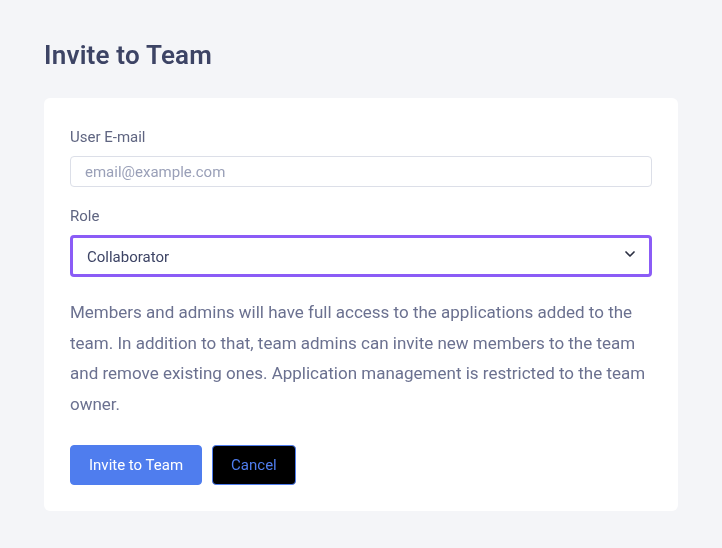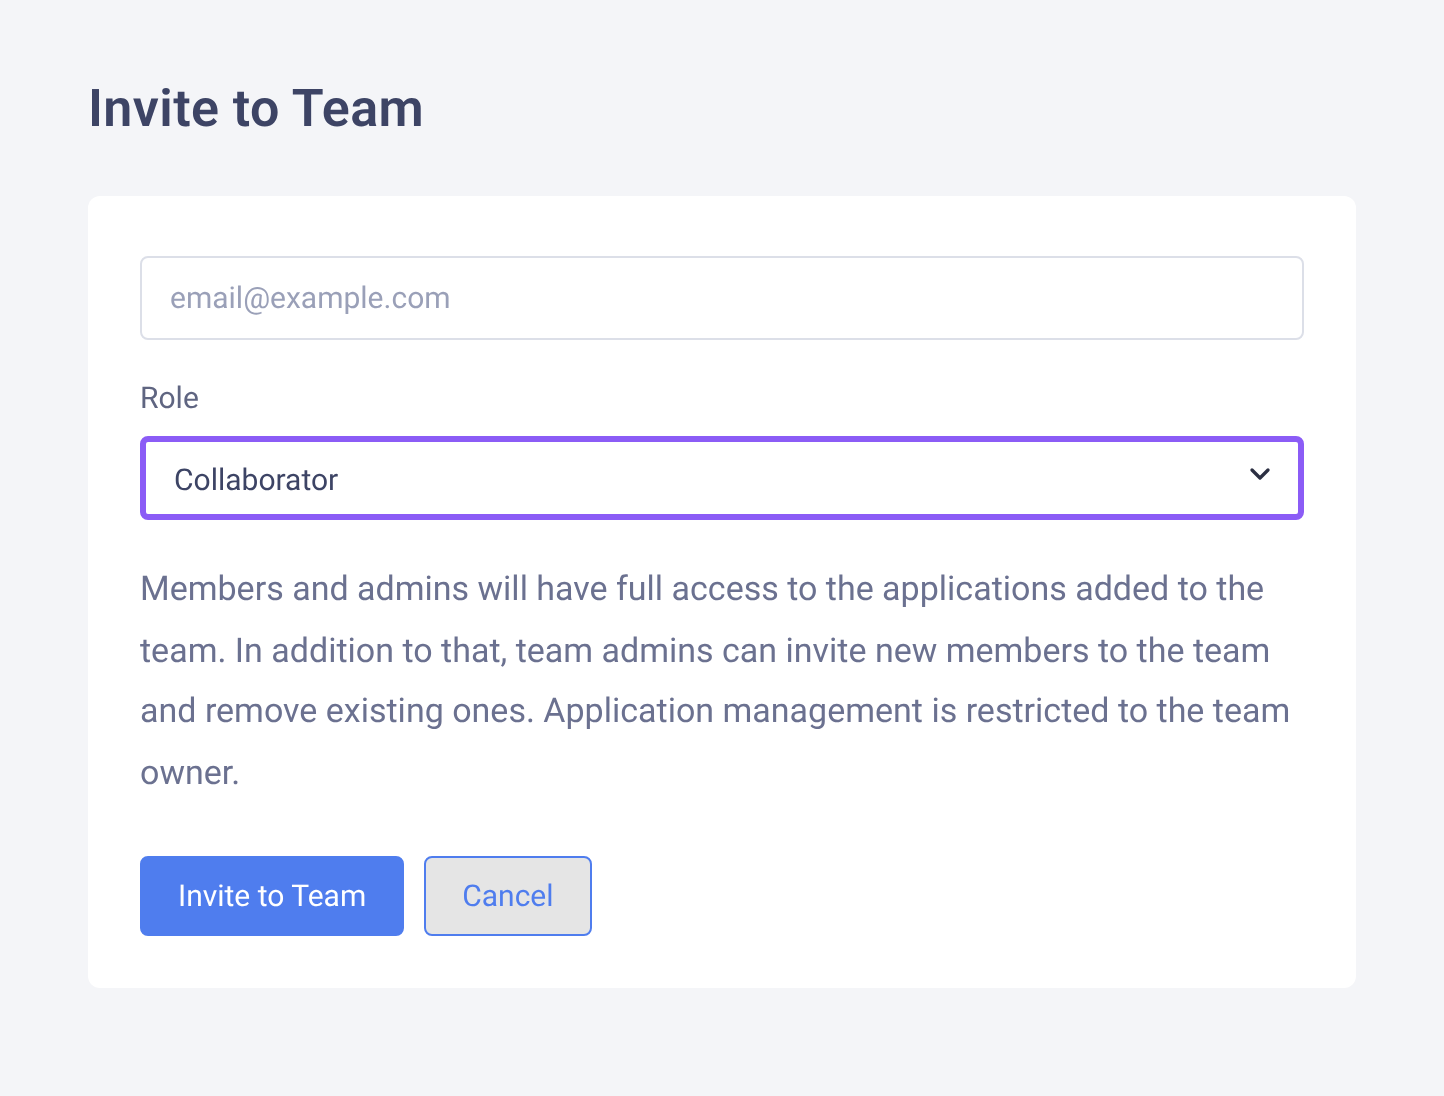--- a/index.html
+++ b/index.html
@@ -29,21 +29,21 @@
     }
     .form-label {
       display: block;
       font-size: 15px;
       color: #5f6581;
       margin-bottom: 10px;
       font-weight: 400;
     }
     .form-input {
       width: 100%;
-      height: 42px;
+      height: 31px;
       padding: 10px 14px;
       font-size: 15px;
       color: #3d4465;
       background-color: #ffffff;
       border: 1px solid #dcdfe8;
       border-radius: 4px;
       outline: none;
       font-family: inherit;
     }
     .form-input::placeholder {
@@ -97,33 +97,34 @@
       font-family: inherit;
       border: 1px solid transparent;
       line-height: 1.2;
     }
     .btn-primary {
       background-color: #4f7dee;
       color: #ffffff;
       border-color: #4f7dee;
     }
     .btn-outline {
-      background-color: #e5e5e5;
+      background-color: #000000;
       color: #4f7dee;
       border-color: #4f7dee;
     }
   </style>
 </head>
 <body>
 
 <h1 class="page-title">Invite to Team</h1>
 
 <div class="card">
 
   <div class="form-group">
+    <label class="form-label">User E-mail</label>
     <input type="email" class="form-input" placeholder="email@example.com" style="">
   </div>
 
   <div class="form-group">
     <label class="form-label">Role</label>
     <div class="select-wrapper">
       <select class="form-select">
         <option>Collaborator</option>
       </select>
       <span class="chevron">

